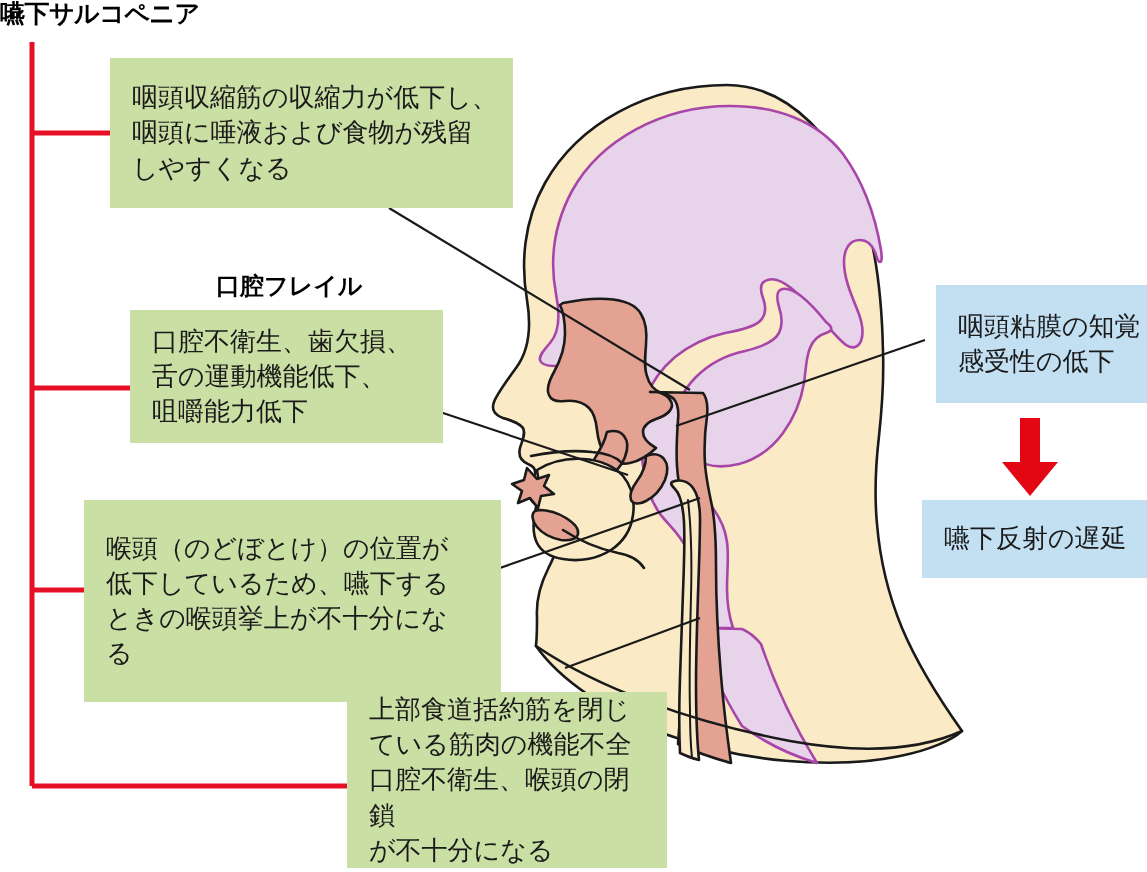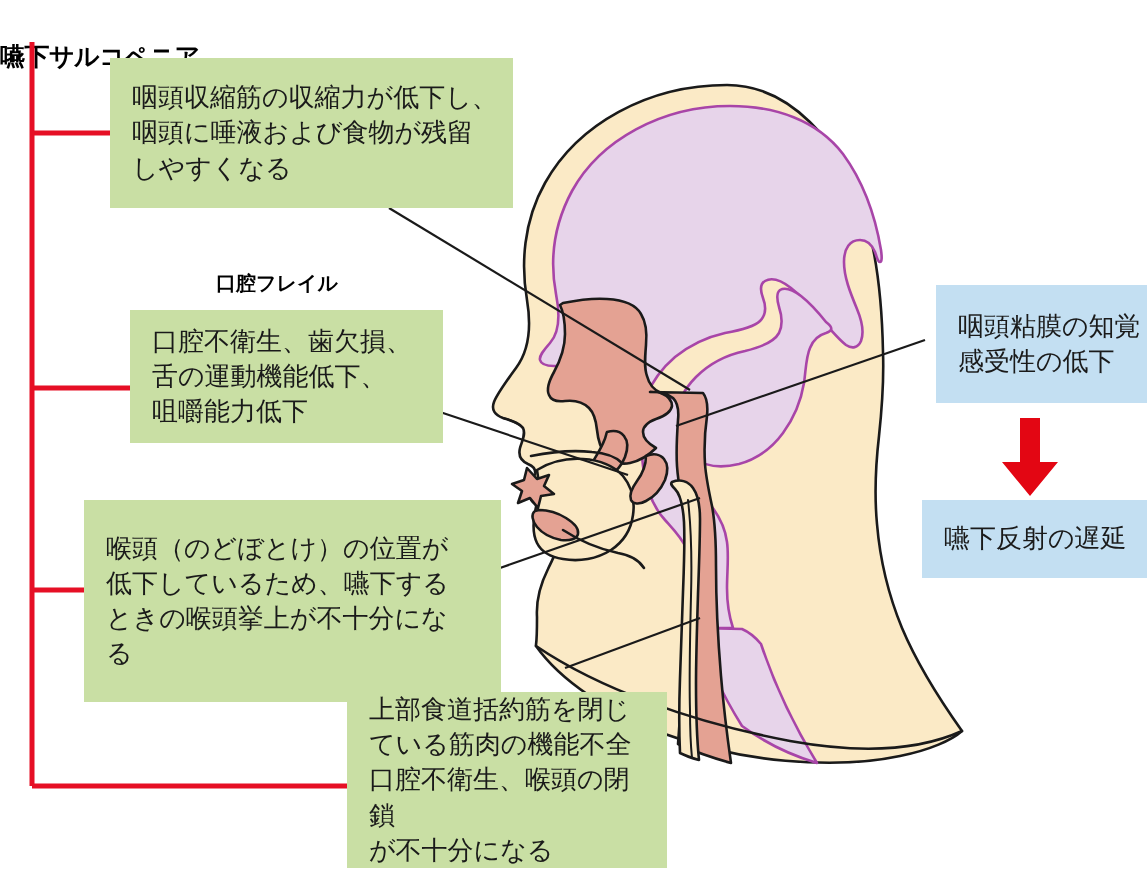--- a/index.html
+++ b/index.html
@@ -23,21 +23,20 @@
   .diagram-title {
     position: absolute;
     left: 0px;
     top: 0px;
     font-size: 25px;
     font-weight: bold;
     letter-spacing: -0.5px;
     line-height: 1.05;
     white-space: nowrap;
     color: #000000;
-    margin-top: 43px;
   }
 
   
   .bracket-svg {
     position: absolute;
     left: 0;
     top: 0;
     width: 1147px;
     height: 872px;
     pointer-events: none;
@@ -82,21 +81,21 @@
     background: #c3dff2;
     padding: 10px 14px 10px 22px;
   }
   .callout .txt {
     display: block;
     width: 100%;
   }
 
   .section-label {
     position: absolute;
-    font-size: 20px;
+    font-size: 24px;
     font-weight: bold;
     color: #000000;
     white-space: nowrap;
   }
 </style>
 </head>
 <body>
 
 <div id="stage">
 

